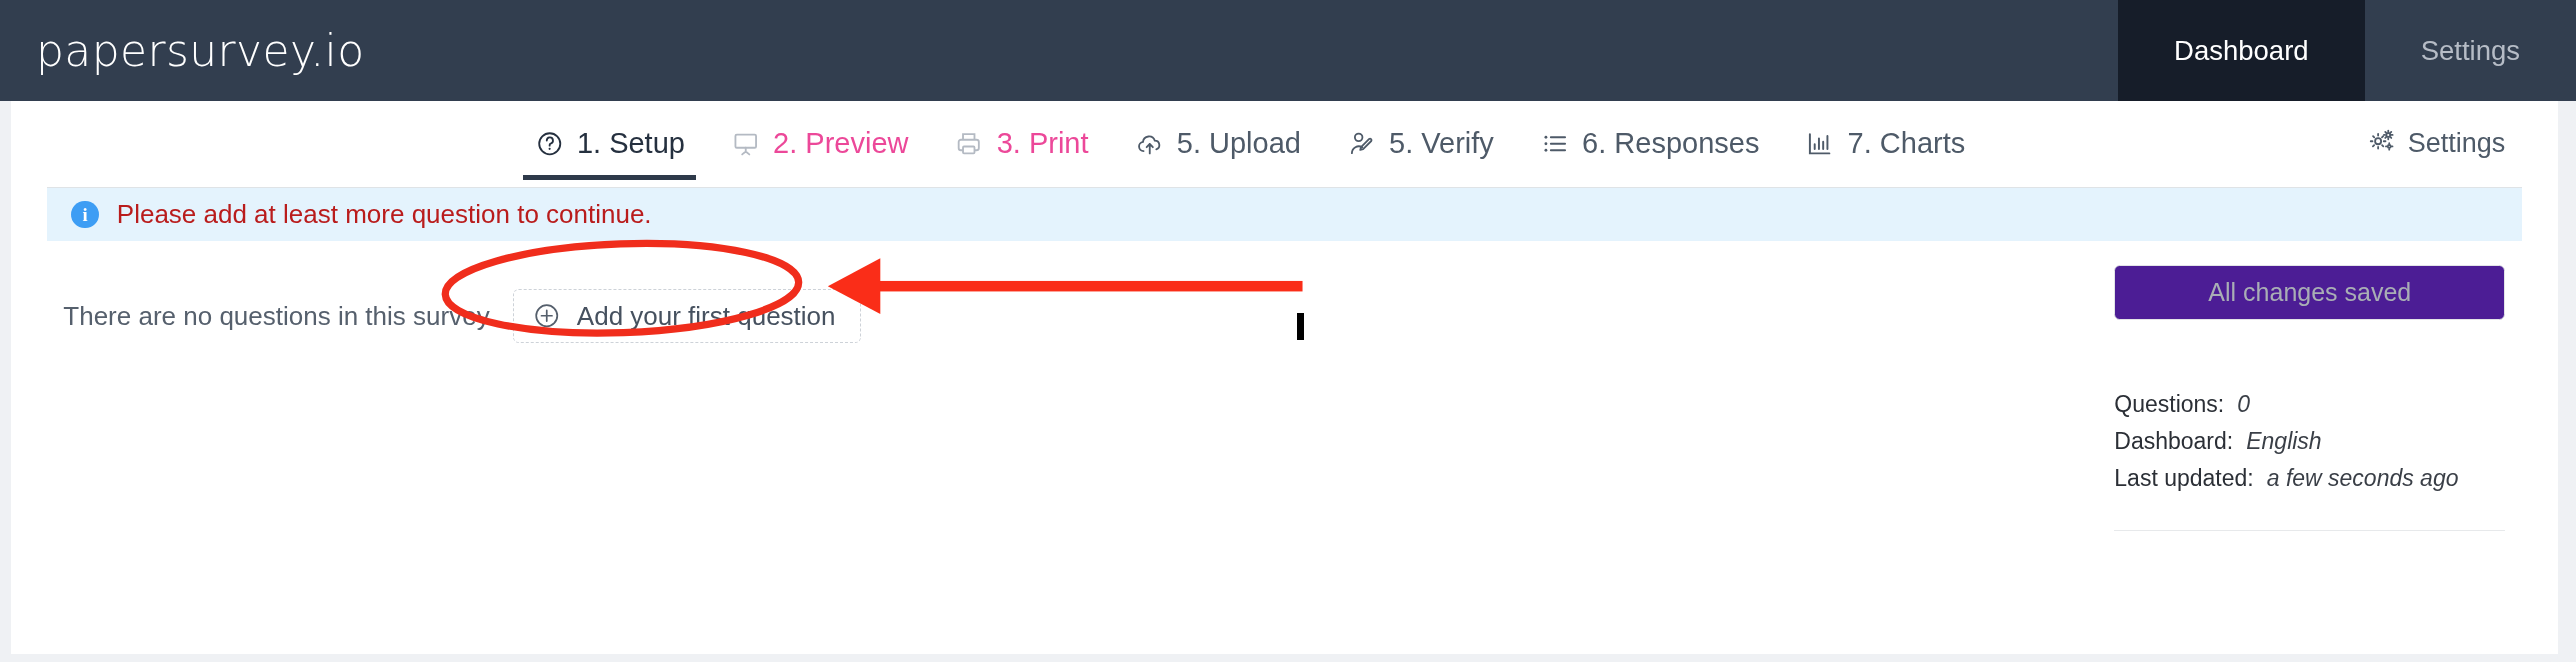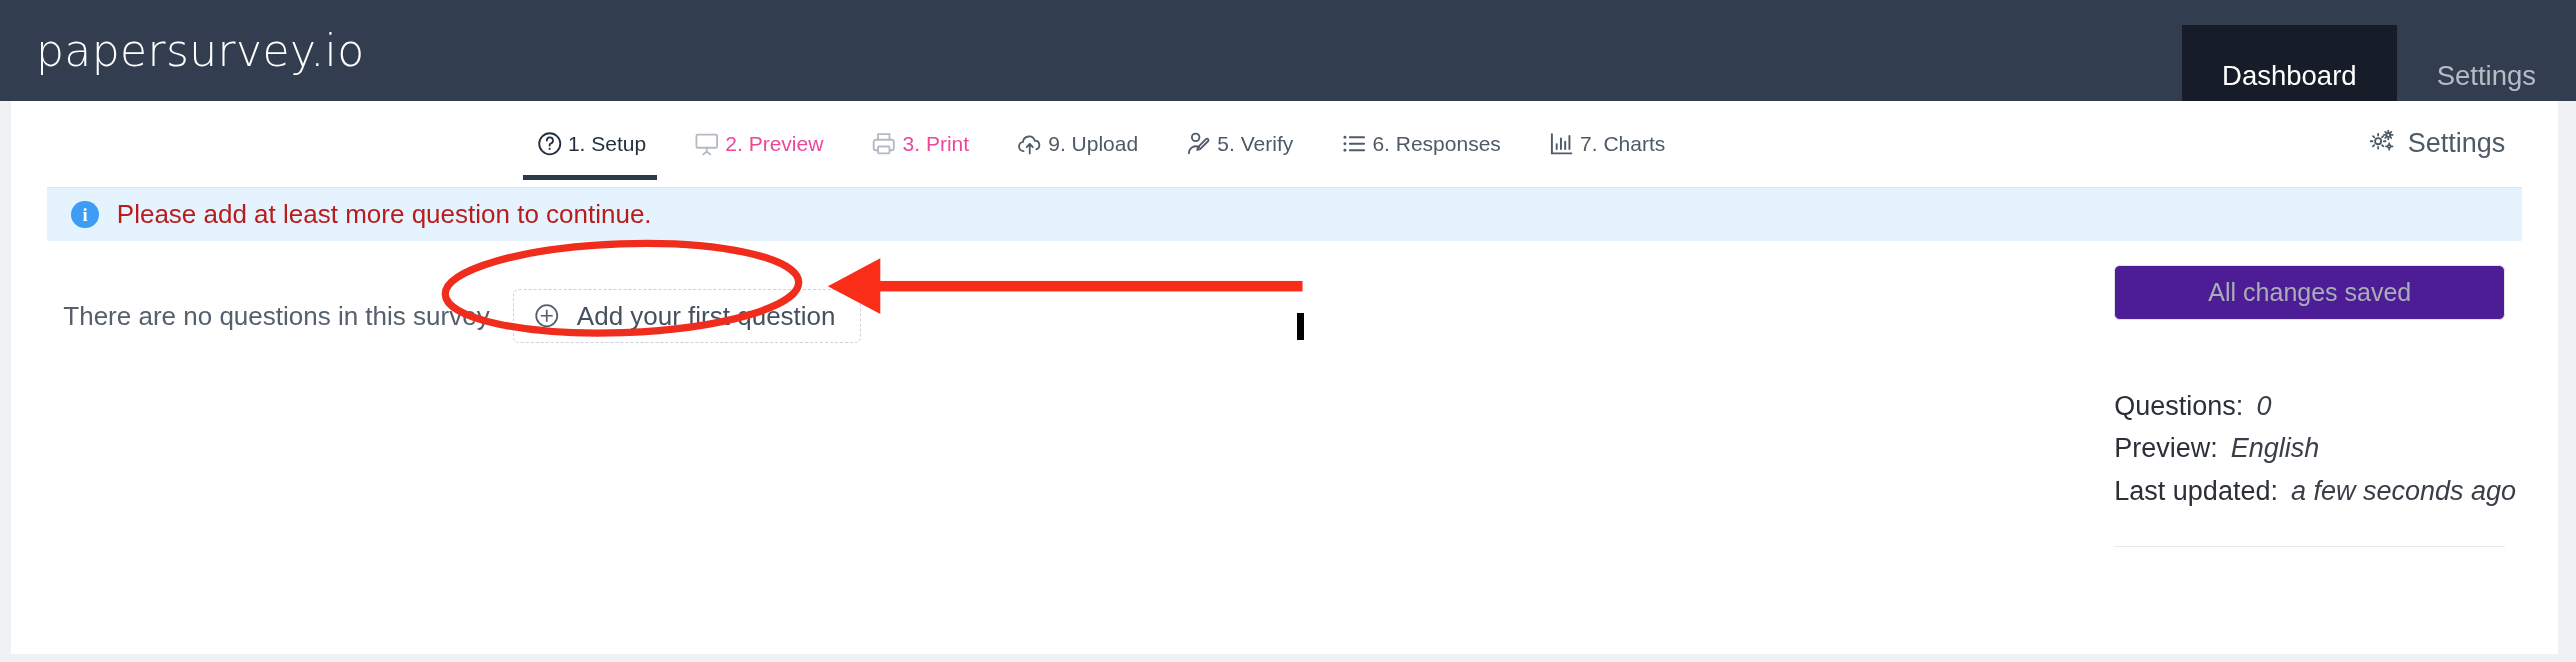--- a/index.html
+++ b/index.html
@@ -40,27 +40,26 @@
   }
   .topbar-spacer { flex: 1 1 auto; }
   .topnav {
     display: flex;
     align-items: stretch;
     flex: 0 0 auto;
   }
   .topnav-item {
     display: flex;
     align-items: center;
-    padding: 0 40px;
+    padding: 0 56px;
     font-size: 27.5px;
     color: #b6bcc6;
     height: 101px;
     box-sizing: border-box;
     cursor: pointer;
-    margin-top: 25px;
   }
   .topnav-item.active {
     background: #161d29;
     color: #ffffff;
   }
 
   
   .page {
     position: absolute;
     left: 11.3px;
@@ -80,25 +79,25 @@
     border-bottom: 0.8px solid #ffffff;
   }
   .tabs {
     display: flex;
     align-items: center;
     margin-left: 500px;
   }
   .tab {
     display: flex;
     align-items: center;
-    gap: 3px;
+    gap: 12px;
     padding: 0 22.6px;
     height: 72px;
     box-sizing: border-box;
-    font-size: 21px;
+    font-size: 29px;
     color: #4e5a68;
     cursor: pointer;
     position: relative;
     white-space: nowrap;
   }
   .tab.disabled { color: #ec4899; }
   .tab.active { color: #25303f; }
   .tab.active::after {
     content: "";
     position: absolute;
@@ -213,21 +212,21 @@
     box-sizing: border-box;
     font-family: "Liberation Sans", sans-serif;
     cursor: default;
   }
   .meta {
     margin-top: 69px;
   }
   .meta-row {
     display: flex;
     align-items: baseline;
-    font-size: 27px;
+    font-size: 23px;
     color: #2b2f36;
     line-height: 1.33;
     margin-bottom: 6.5px;
   }
   .meta-label { white-space: nowrap; }
   .meta-value {
     font-style: italic;
     color: #3a3f47;
     margin-left: 13px;
     white-space: nowrap;
@@ -311,21 +310,21 @@
         <span>3. Print</span>
       </div>
 
       <div class="tab">
         <span class="ico">
           <svg width="27.5" height="27.5" viewBox="0 0 24 24" fill="none" stroke="#4e5a68" stroke-width="1.6">
             <path d="M6.6 18.4a4 4 0 0 1-.5-7.96 5.3 5.3 0 0 1 10.3-1.2 3.9 3.9 0 0 1 1.3 7.6" stroke-linecap="round"></path>
             <path d="M12 20.4v-8.2M12 12.2l-2.7 2.8M12 12.2l2.7 2.8" stroke-linecap="round" stroke-linejoin="round"></path>
           </svg>
         </span>
-        <span>9. Upload</span>
+        <span>5. Upload</span>
       </div>
 
       <div class="tab">
         <span class="ico">
           <svg width="27.5" height="27.5" viewBox="0 0 24 24" fill="none" stroke="#4e5a68" stroke-width="1.6">
             <circle cx="9.3" cy="6.4" r="3.3"></circle>
             <path d="M3.4 20.2a6 6 0 0 1 9.1-5.1" stroke-linecap="round"></path>
             <path d="M20.3 9.6l-7.1 7.1-2.5.7.7-2.5 7.1-7.1a1.3 1.3 0 0 1 1.8 1.8z" stroke-linejoin="round"></path>
           </svg>
         </span>
@@ -393,21 +392,21 @@
 
     <div class="sidebar">
       <div class="save-state-btn">All changes saved</div>
 
       <div class="meta">
         <div class="meta-row">
           <span class="meta-label">Questions:</span>
           <span class="meta-value">0</span>
         </div>
         <div class="meta-row">
-          <span class="meta-label">Preview:</span>
+          <span class="meta-label">Dashboard:</span>
           <span class="meta-value">English</span>
         </div>
         <div class="meta-row">
           <span class="meta-label">Last updated:</span>
           <span class="meta-value">a few seconds ago</span>
         </div>
       </div>
 
       <div class="divider"></div>
 

